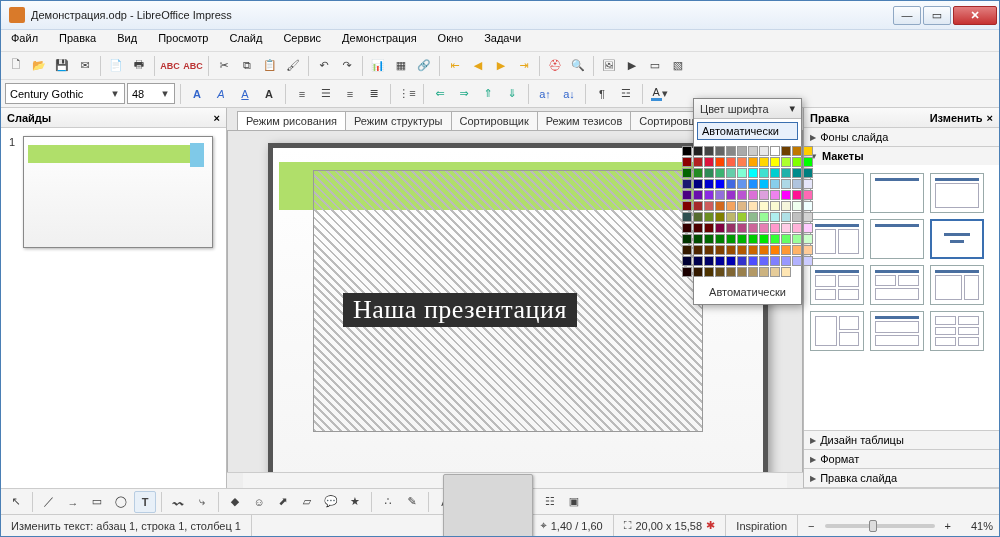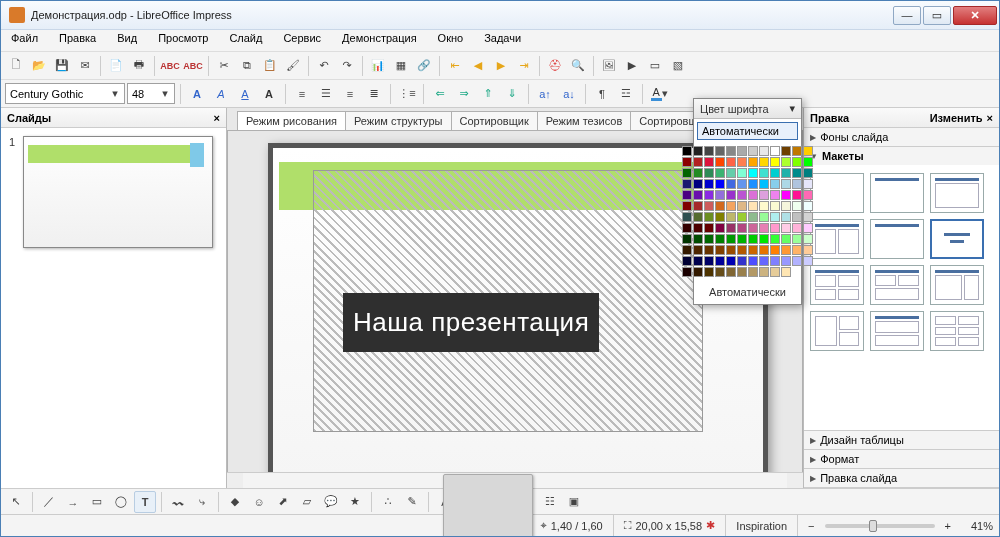--- a/index.html
+++ b/index.html
@@ -31,21 +31,21 @@
 .canvaswrap{flex:1;display:flex;flex-direction:column;background:#0369a1;min-width:0}
 .viewtabs{height:22px;display:flex;align-items:flex-end;padding-left:10px;background:#e8e8e8}
 .vtab{padding:3px 8px;border:1px solid #b0b0b0;border-bottom:none;background:#f7f7f7;margin-right:-1px;font-size:10.5px;color:#333}
 .vtab.active{background:#fff;position:relative;z-index:2}
 .canvas{flex:1;background:#e8e8e8;position:relative;overflow:hidden;border:1px solid #b0b0b0;border-bottom:none}
 .slide{position:absolute;left:40px;top:12px;width:500px;height:340px;background:linear-gradient(#fff 0%,#f5f5f5 100%);border:5px solid #555;box-shadow:3px 3px 10px rgba(0,0,0,.35)}
 .slide .greenbar2{position:absolute;top:14px;left:6px;right:0;height:48px;background:#b0df6a;z-index:1}
 .slide .bluetab2{position:absolute;top:10px;right:-6px;width:42px;height:60px;background:#7fc9e8;z-index:0}
 .placeholder{position:absolute;top:22px;left:40px;width:390px;height:262px;border:1px solid #999;background-image:repeating-linear-gradient(45deg,#bbb 0 2px,transparent 2px 6px);z-index:2}
 .placeholder .inner{position:absolute;inset:3px;background:rgba(255,255,255,0)}
-.slidetitle{position:absolute;top:145px;left:70px;background:#2f2f2f;color:#fff;font-size:26px;font-family:Liberation Sans, sans-serif;padding:14px 10px;letter-spacing:.5px;z-index:3}
+.slidetitle{position:absolute;top:145px;left:70px;background:#2f2f2f;color:#fff;font-size:26px;font-family:Liberation Serif, serif;padding:2px 10px;letter-spacing:.5px;z-index:3}
 .taskpanel{width:196px;background:#fff;border-left:1px solid #bbb;display:flex;flex-direction:column}
 .taskpanel .hdr{height:20px;background:linear-gradient(#fafafa,#eee);border-bottom:1px solid #ccc;padding:2px 6px;display:flex;align-items:center;justify-content:space-between;font-weight:bold}
 .taskpanel .section{border-bottom:1px solid #ccc}
 .taskpanel .sectitle{padding:3px 6px;background:#f4f4f4;display:flex;align-items:center;gap:4px;cursor:default}
 .taskpanel .sectitle .tri{font-size:8px;color:#555}
 .layouts{display:flex;flex-wrap:wrap;gap:6px;padding:8px 6px}
 .layout{width:54px;height:40px;border:1px solid #9aa;background:#fff;display:flex;flex-direction:column;padding:4px;gap:2px}
 .layout.sel{border:2px solid #3a6fb0}
 .layline{height:3px;background:#4a6fa0}
 .laybox{flex:1;border:1px solid #aab}
@@ -507,20 +507,21 @@
   <div class="tbtn">Ä</div>
   <div class="tbtn">🖼</div>
   <div class="tbtn">🗃</div>
   <div class="sep"></div>
   <div class="tbtn">⟲</div>
   <div class="tbtn">☷</div>
   <div class="tbtn">▣</div>
 </div>
 
 <div class="statusbar">
+  <div class="cell" style="min-width:250px">Изменить текст: абзац 1, строка 1, столбец 1</div>
   <div class="spacer"></div>
   <div class="cell">
       <span>⌖</span>
       <span>1,40 / 1,60</span>
     </div>
   <div class="cell">
       <span>⛶</span>
       <span>20,00 x 15,58</span>
       <span style="color:#c33">✱</span>
     </div>

